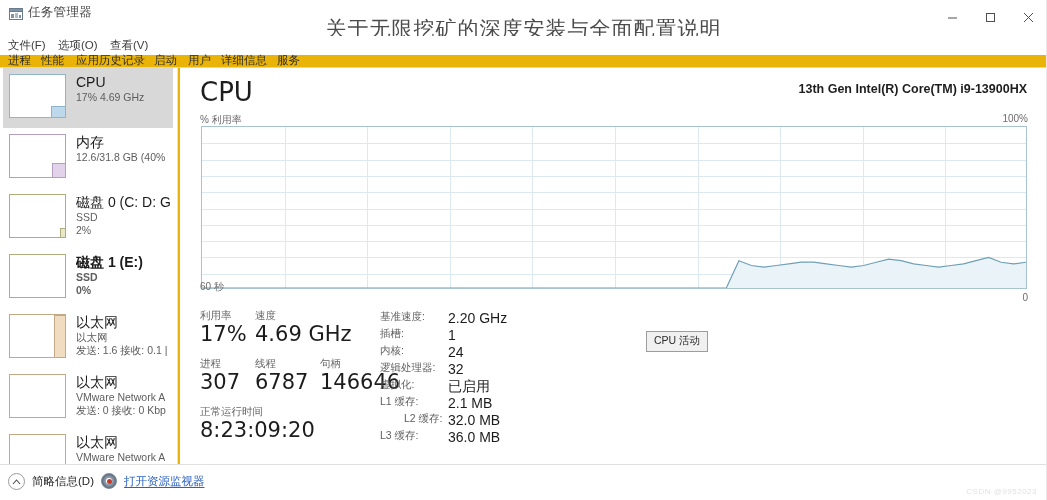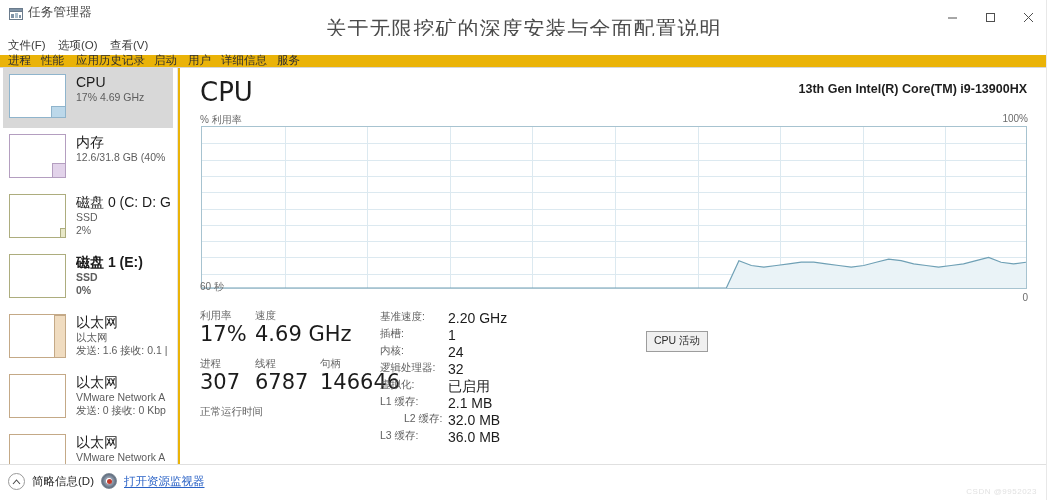--- a/index.html
+++ b/index.html
@@ -370,20 +370,21 @@
           <div class="stat-value">6787</div>
         </div>
         <div class="stat" style="left: 140px; top: 288px;">
           <div class="stat-label">句柄</div>
           <div class="stat-value">146646</div>
         </div>
       </div>
 
     <div class="stat" id="uptime-stat" style="left: 20px; top: 336px;">
       <div class="stat-label">正常运行时间</div>
+      <div class="stat-value">8:23:09:20</div>
     </div>
 
     <div id="detail-stats">
         <div class="kv-k" style="left: 200px; top: 242px;">基准速度:</div>
         <div class="kv" style="left: 268px; top: 242px;">2.20 GHz</div>
         <div class="kv-k" style="left: 200px; top: 259px;">插槽:</div>
         <div class="kv" style="left: 268px; top: 259px;">1</div>
         <div class="kv-k" style="left: 200px; top: 276px;">内核:</div>
         <div class="kv" style="left: 268px; top: 276px;">24</div>
         <div class="kv-k" style="left: 200px; top: 293px;">逻辑处理器:</div>

